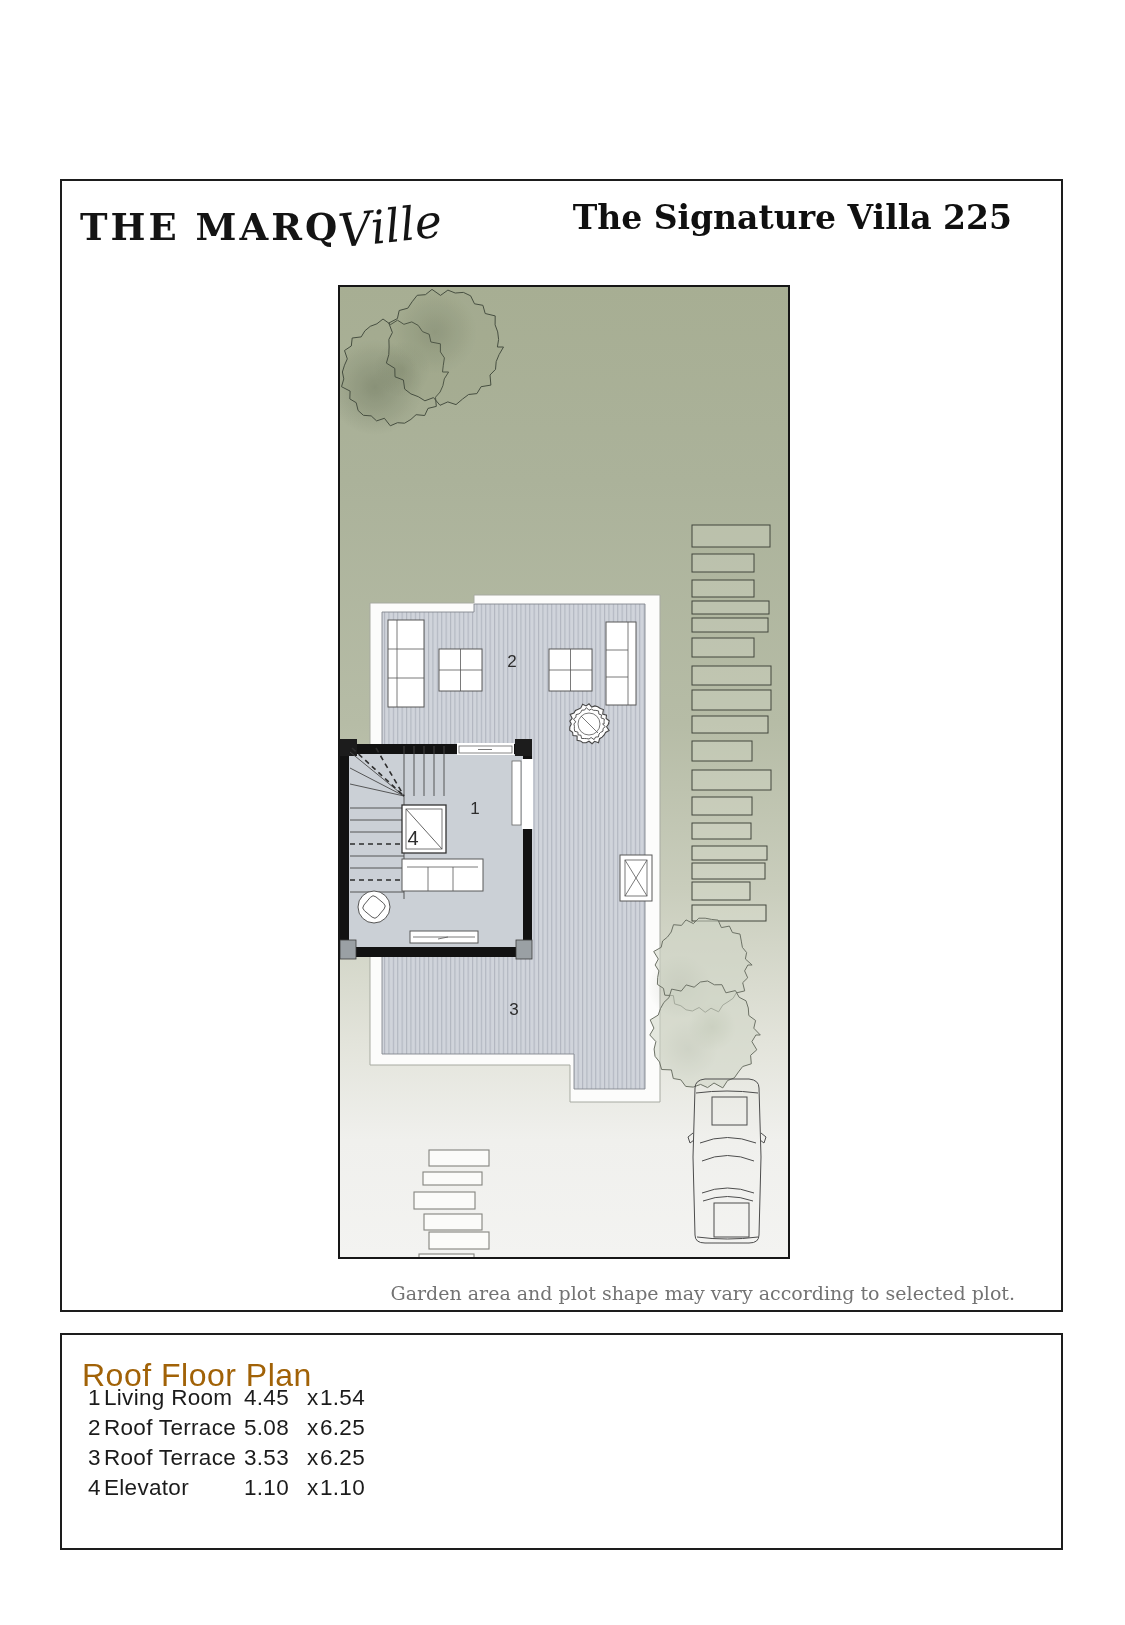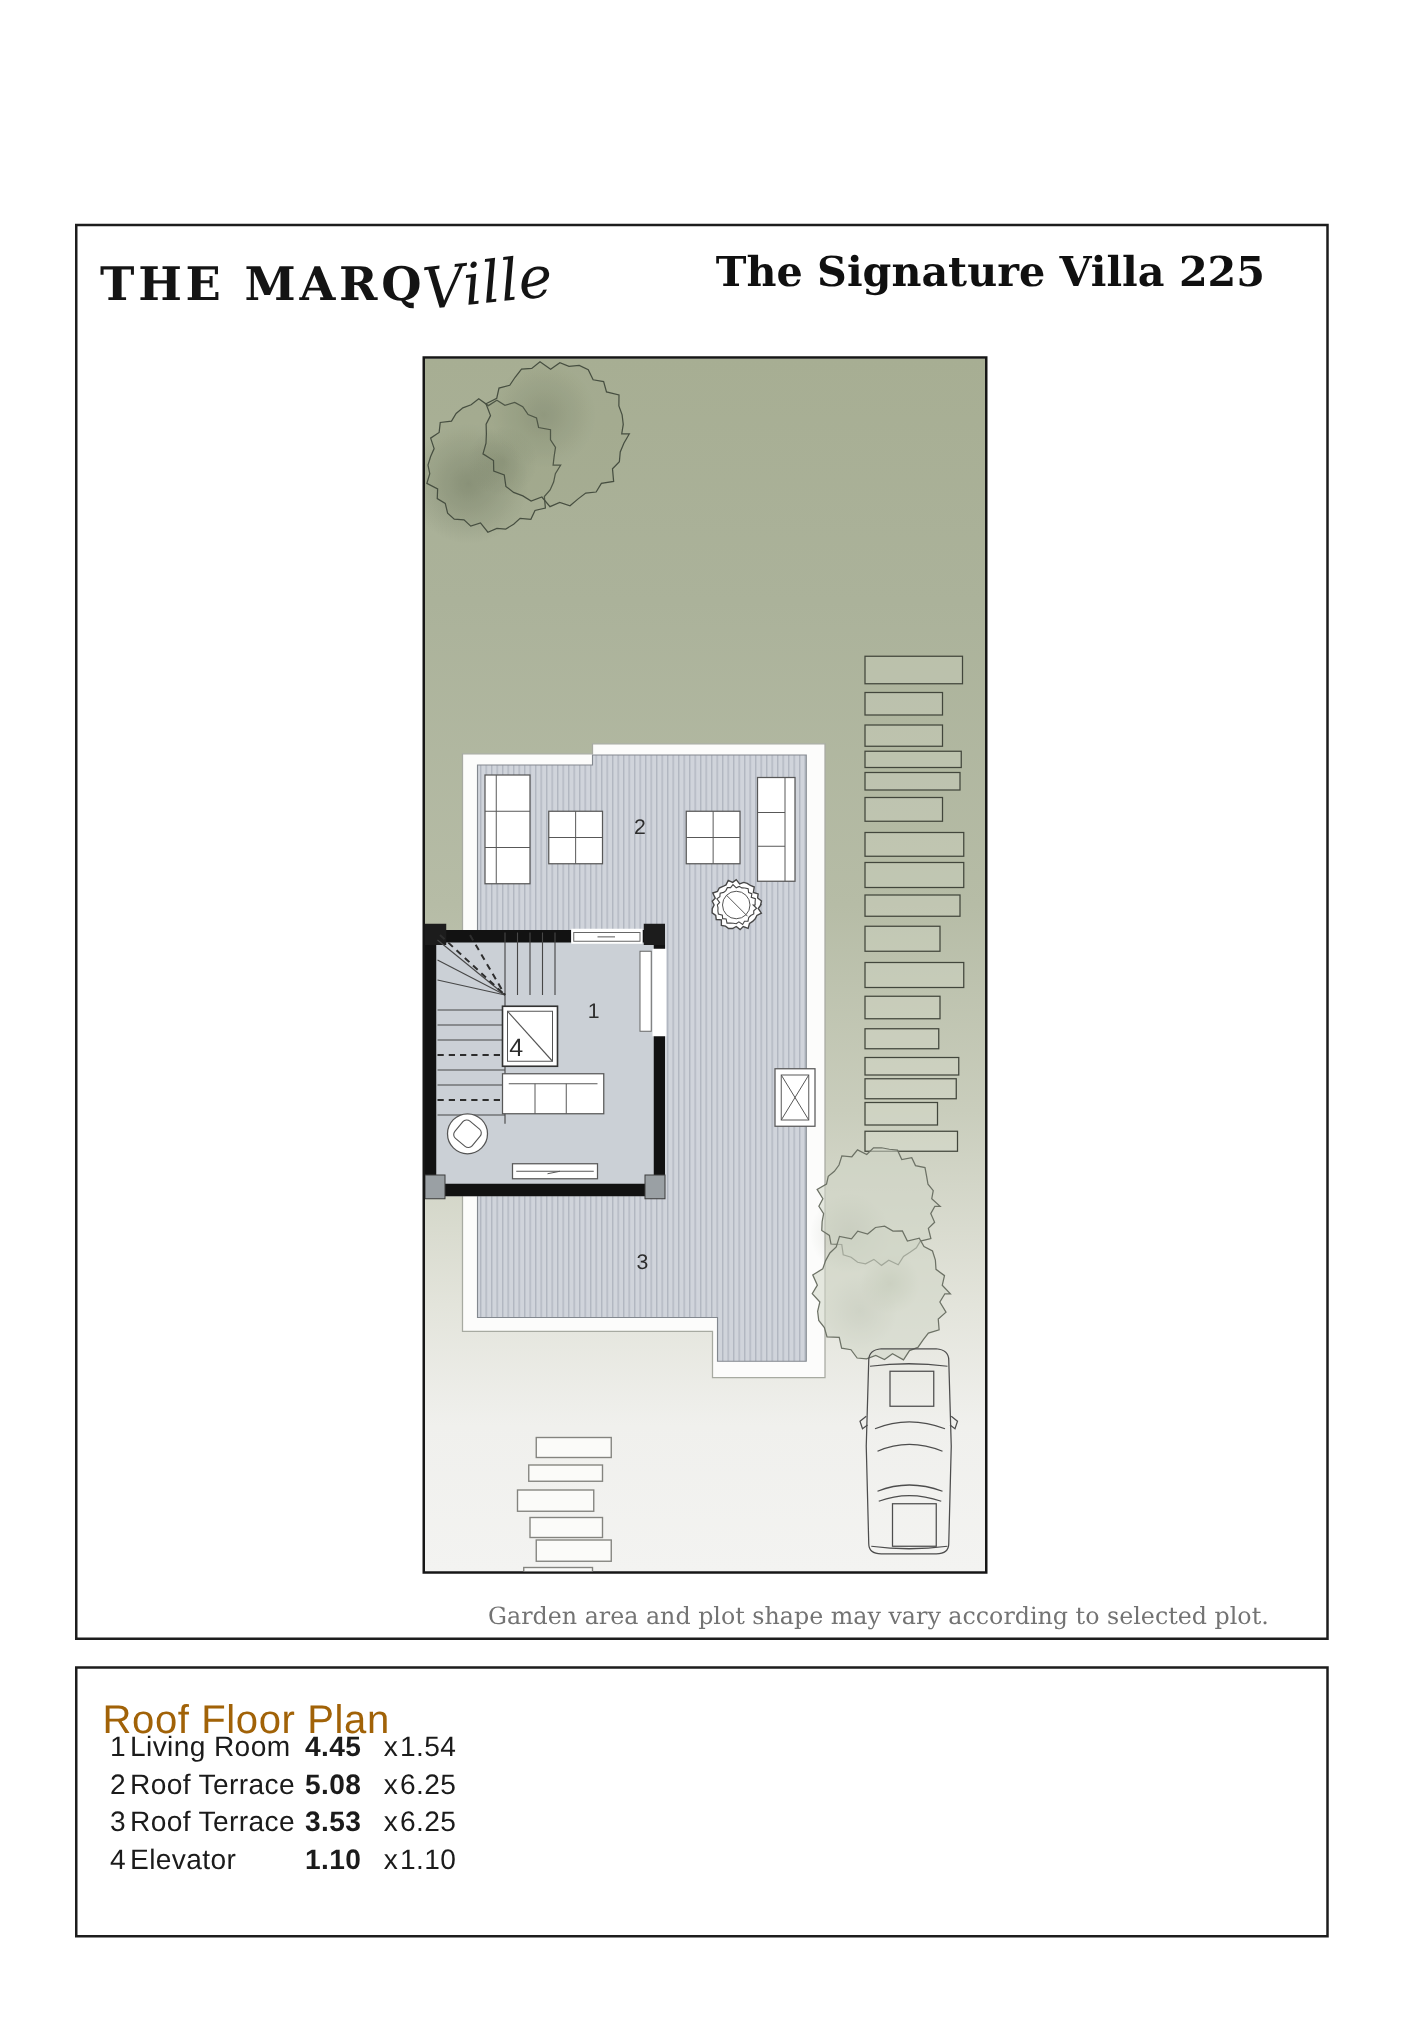--- a/index.html
+++ b/index.html
@@ -21,21 +21,21 @@
         background:linear-gradient(180deg,#a7ae93 0%,#abb29a 20%,#b6bca6 45%,#c9cdbc 62%,#e3e4db 78%,#f0f0ed 88%,#f3f3f1 100%);}
   #plan svg{position:absolute;left:0;top:0;}
 
   #plan-note{position:absolute;right:46px;bottom:6px;font-family:"DejaVu Serif","Liberation Serif",serif;font-size:19px;color:#737373;}
 
   
   #legend-title{position:absolute;left:20px;top:22px;font-size:32px;color:#a16207;letter-spacing:.5px;}
   .lrow{position:absolute;left:26px;height:30px;display:flex;align-items:center;font-size:22.5px;color:#1b1b1b;letter-spacing:.3px;}
   .lrow .num{width:16px;text-align:left;}
   .lrow .nm{width:140px;}
-  .lrow .d1{width:63px;font-weight:bold;}
+  .lrow .d1{width:63px;}
   .lrow .sep{width:13px;}
   .lrow .d2{width:70px;}
 
   
   .stoneG{fill:rgba(224,228,213,.28);stroke:#42463c;stroke-width:1;}
   .stoneW{fill:#fbfbf9;stroke:#84847f;stroke-width:1.1;}
   .platform{fill:#fcfcfb;stroke:#a7aaa1;stroke-width:1;}
   .deck{fill:url(#deckp);stroke:#83888f;stroke-width:.9;}
   .furn{fill:#fff;stroke:#585858;stroke-width:1;}
   .fline{stroke:#585858;stroke-width:.8;fill:none;}

